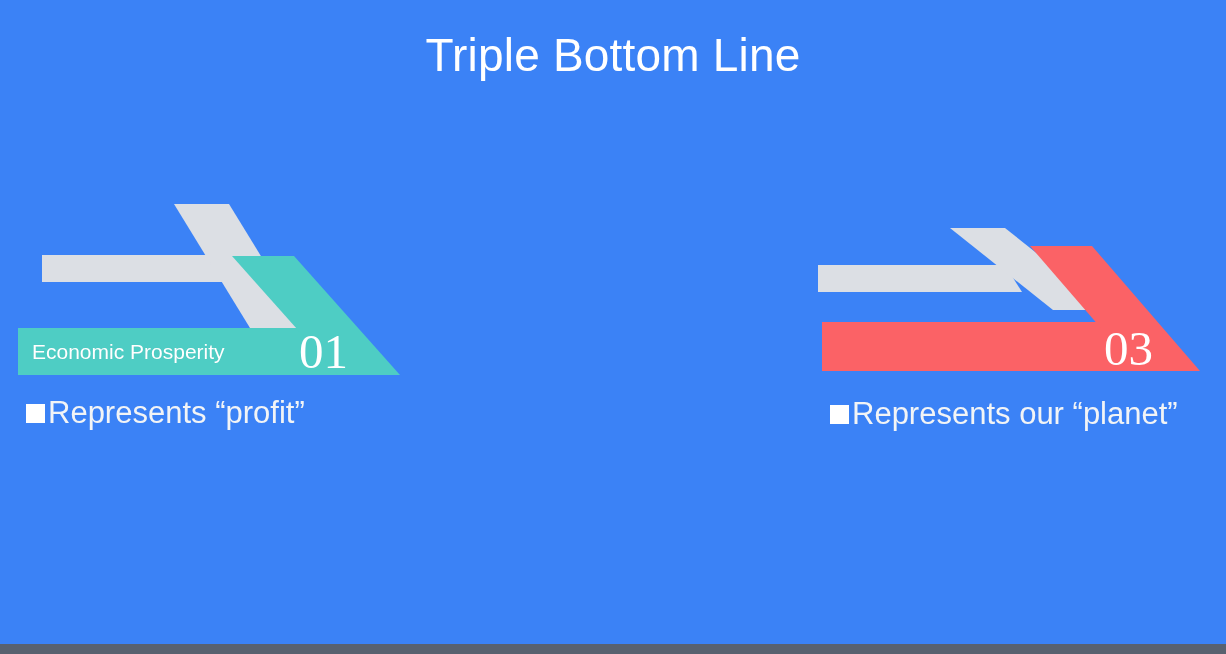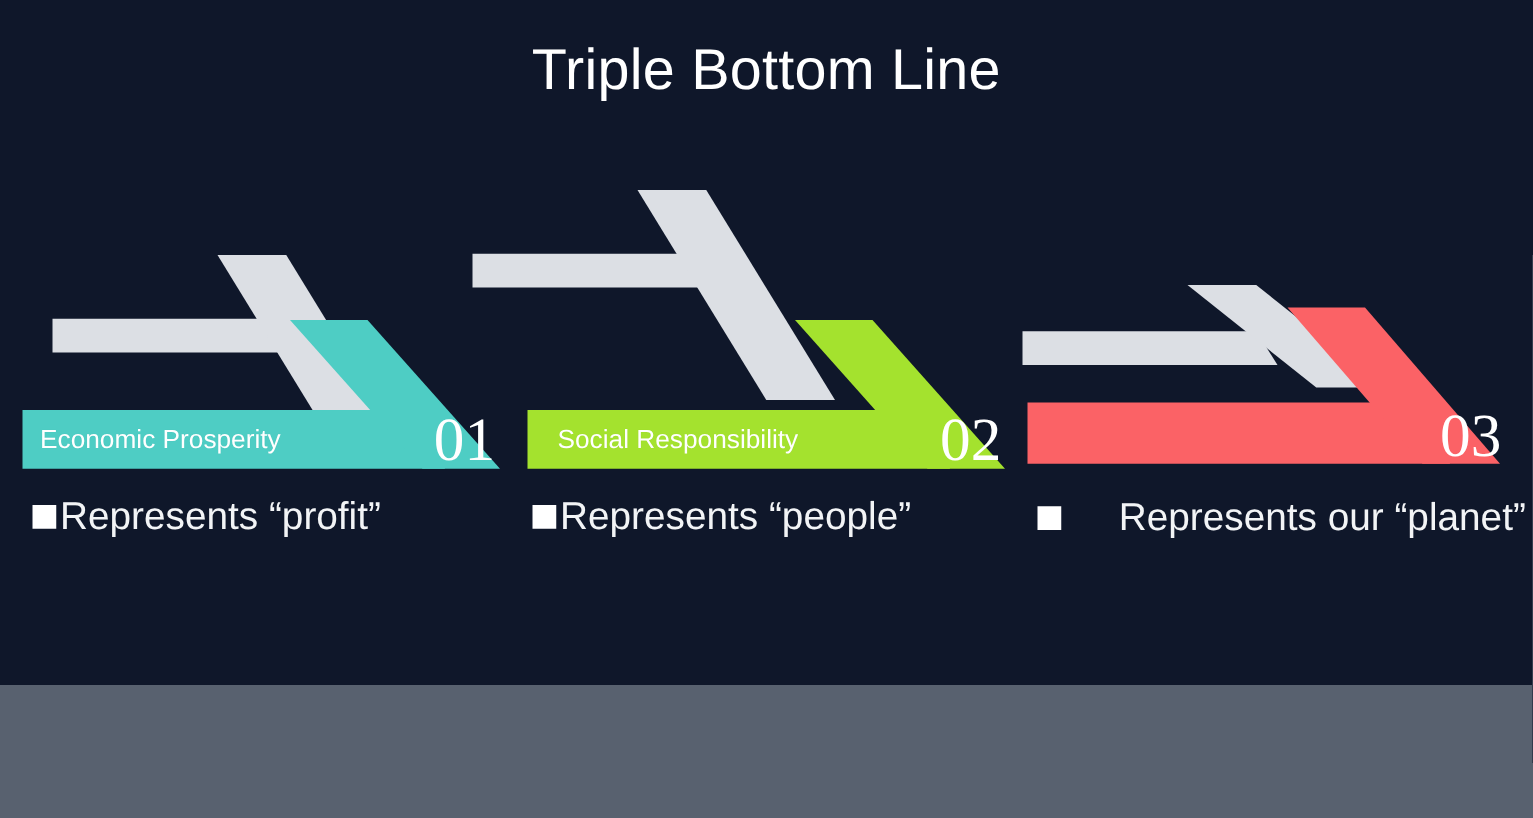--- a/index.html
+++ b/index.html
@@ -7,22 +7,22 @@
     margin: 0;
     padding: 0;
     background: #58616f;
   }
   body {
     font-family: "Liberation Sans", sans-serif;
   }
   #slide {
     position: relative;
     width: 1226px;
-    height: 548px;
-    background: #0f172a;
+    height: 644px;
+    background: #3b82f6;
     overflow: hidden;
   }
   #slide-title {
     position: absolute;
     left: 0;
     top: 30px;
     width: 1226px;
     text-align: center;
     color: #ffffff;
     font-size: 46px;
@@ -64,39 +64,38 @@
   #label-2 { left: 46px; top: 340px; }
   #label-3 { left: 68px; top: 325px; }
 
   .num-text {
     position: absolute;
     color: #ffffff;
     font-size: 49px;
     font-weight: 400;
     font-family: "Liberation Serif", serif;
     line-height: 1;
-    margin-left: 48px;
   }
   #num-1 { left: 299px; top: 327px; }
   #num-2 { left: 304px; top: 327px; }
   #num-3 { left: 304px; top: 324px; }
 
   .bullet-row {
     position: absolute;
     display: flex;
     align-items: center;
     color: #f2f4f6;
     font-size: 31px;
     font-weight: 400;
     font-family: "Liberation Sans", sans-serif;
     white-space: nowrap;
   }
   #bullet-1 { left: 26px; top: 395px; }
   #bullet-2 { left: 26px; top: 395px; }
-  #bullet-3 { left: 30px; top: 396px; gap: 43px; }
+  #bullet-3 { left: 30px; top: 396px; }
 
   .bullet-square {
     display: inline-block;
     width: 19px;
     height: 19px;
     background: #ffffff;
     margin-right: 3px;
     flex: 0 0 auto;
   }
 </style>
@@ -121,38 +120,20 @@
       </g>
     </svg>
     <div class="label-text" id="label-1">Economic Prosperity</div>
     <div class="num-text" id="num-1">01</div>
     <div class="bullet-row" id="bullet-1">
       <span class="bullet-square"></span>
       <span>Represents “profit”</span>
     </div>
   </div>
 
-  <div class="group" id="group-2">
-    <svg class="arrow-svg" viewBox="0 0 426 400">
-      <g>
-        <polygon points="-22,203 165,203 182,230 -22,230" fill="#dcdfe4"></polygon>
-        <polygon points="110,152 165,152 268,320 213,320" fill="#dcdfe4"></polygon>
-      </g>
-      <g>
-        <polygon points="22,328 342,328 360,375 22,375" fill="#a4e22e"></polygon>
-        <polygon points="236,256 298,256 404,375 342,375" fill="#a4e22e"></polygon>
-      </g>
-    </svg>
-    <div class="label-text" id="label-2">Social Responsibility</div>
-    <div class="num-text" id="num-2">02</div>
-    <div class="bullet-row" id="bullet-2">
-      <span class="bullet-square"></span>
-      <span>Represents “people”</span>
-    </div>
-  </div>
 
   <div class="group" id="group-3">
     <svg class="arrow-svg" viewBox="0 0 426 400">
       <g>
         <polygon points="18,265 205,265 222,292 18,292" fill="#dcdfe4"></polygon>
         <polygon points="150,228 205,228 308,310 253,310" fill="#dcdfe4"></polygon>
       </g>
       <g>
         <polygon points="22,322 342,322 360,371 22,371" fill="#fb6266"></polygon>
         <polygon points="230,246 292,246 400,371 338,371" fill="#fb6266"></polygon>

